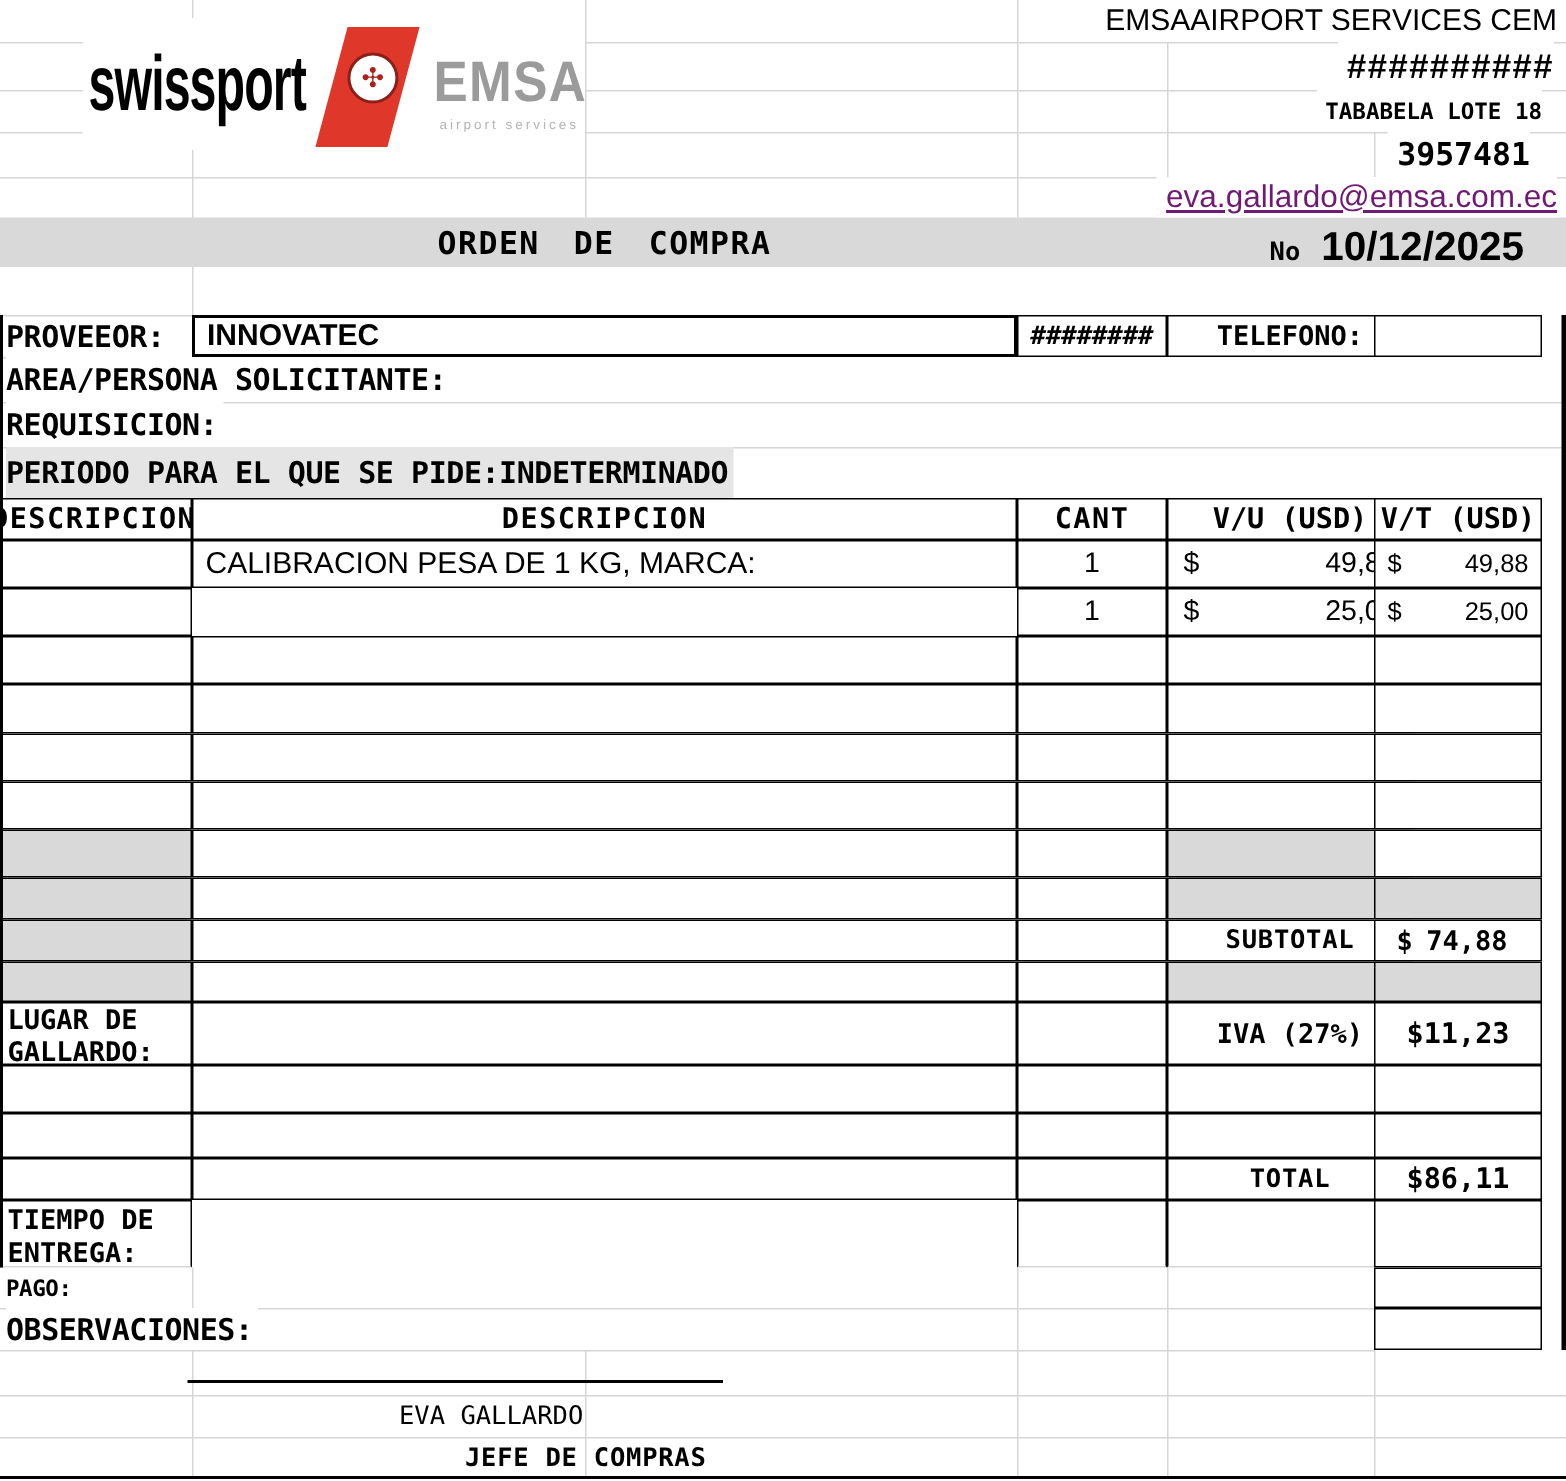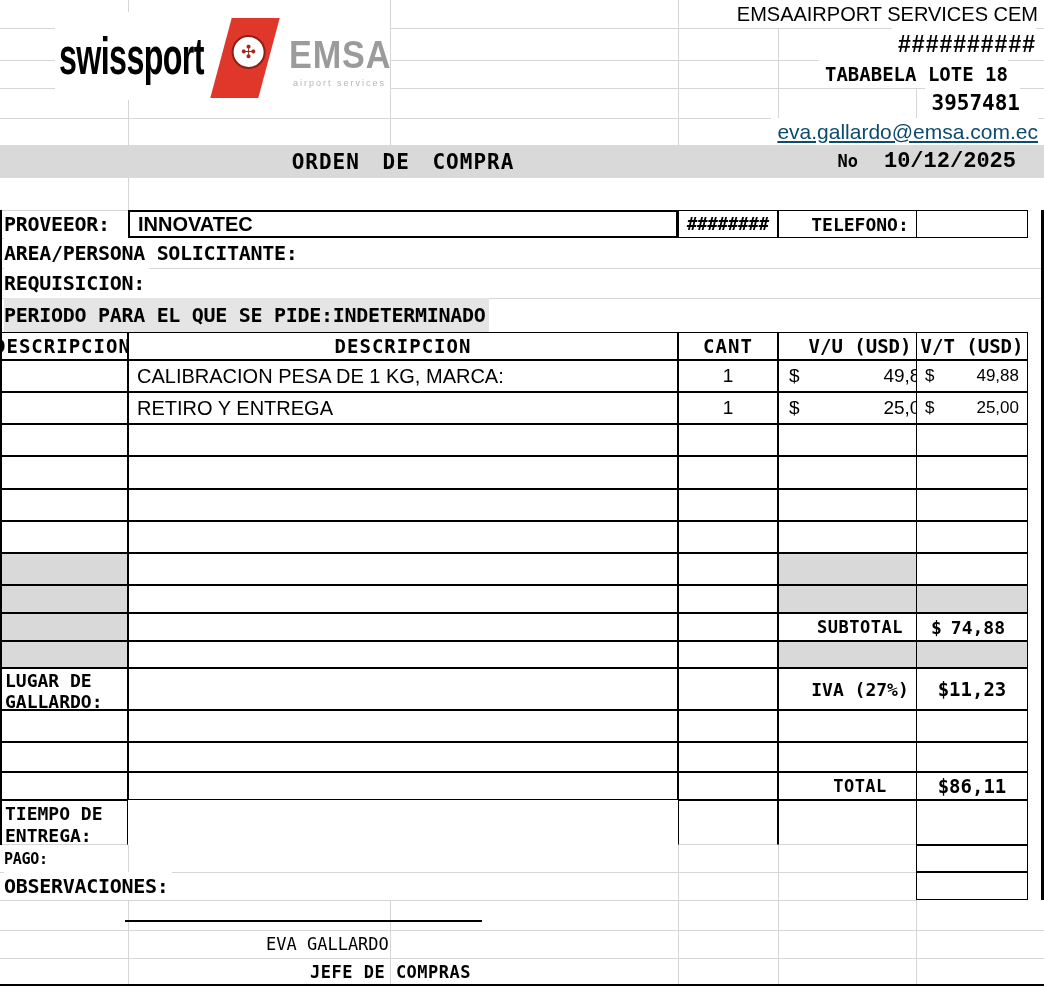--- a/index.html
+++ b/index.html
@@ -24,21 +24,21 @@
   .r7{top:553px;height:32px}.r8{top:585px;height:28px}.r9{top:613px;height:28px}
   .r10{top:641px;height:27px}.r11{top:668px;height:42px}.r12{top:710px;height:32px}
   .r13{top:742px;height:30px}.r14{top:772px;height:28px}.r15{top:800px;height:45px}
   .r16{top:845px;height:27px}.r17{top:872px;height:28px}
   .ctr{justify-content:center}
   .money{justify-content:space-between;padding:0 10px;font-size:19px}
   .moneyS{justify-content:space-between;padding:0 8px;font-size:17px}
   .hdr{font-family:"DejaVu Sans Mono",monospace;font-weight:700;font-size:19px;letter-spacing:1px;justify-content:center}
   .band{position:absolute;left:0;top:145px;width:1044px;height:33px;background:#d9d9d9;z-index:1}
   .rt{justify-content:flex-end;background:#fff}
-  a.mail{color:#0c4a6e;text-decoration:underline}
+  a.mail{color:#701a75;text-decoration:underline}
 </style>
 </head>
 <body>
 
 <div id="sheet">
 
   <div>
     <div class="gl" style="left:0;top:28px;width:1044px;height:1px"></div>
     <div class="gl" style="left:0;top:60px;width:1044px;height:1px"></div>
     <div class="gl" style="left:0;top:88px;width:1044px;height:1px"></div>
@@ -58,21 +58,21 @@
     <div class="gl" style="left:678px;top:0;width:1px;height:145px"></div>
     <div class="gl" style="left:678px;top:845px;width:1px;height:140px"></div>
     <div class="gl" style="left:778px;top:0;width:1px;height:145px"></div>
     <div class="gl" style="left:778px;top:845px;width:1px;height:140px"></div>
     <div class="gl" style="left:916px;top:0;width:1px;height:145px"></div>
     <div class="gl" style="left:916px;top:900px;width:1px;height:85px"></div>
   </div>
 
   <div class="t rt sans" style="right:6px;top:0;height:28px;font-size:20px;padding-left:6px">EMSAAIRPORT SERVICES CEM</div>
   <div class="t rt sans" style="right:8px;top:28px;height:32px;font-size:23px;font-weight:700;letter-spacing:1px;padding-left:6px">##########</div>
-  <div class="t rt mb" style="right:36px;top:60px;height:28px;font-size:19px;padding-left:6px">TABABELA LOTE 18</div>
+  <div class="t rt mb" style="right:16px;top:60px;height:28px;font-size:15px;padding-left:6px">TABABELA LOTE 18</div>
   <div class="t rt mb" style="right:24px;top:88px;height:30px;font-size:21px;padding-left:6px">3957481</div>
   <div class="t rt" style="right:6px;top:118px;height:27px;font-size:21px;padding-left:6px">
     <a class="mail" href="#">eva.gallardo@emsa.com.ec</a>
   </div>
 
   <div style="position:absolute;left:55px;top:12px;width:335px;height:88px;background:#fff;z-index:2">
     <span style="position:absolute;left:4px;top:14px;font-weight:700;font-size:52px;letter-spacing:-1px;
                  font-family:'Liberation Sans',sans-serif;transform:scaleX(.62);transform-origin:left center">swissport</span>
     <div style="position:absolute;left:166px;top:6px;width:48px;height:80px;background:#e0372b;transform:skewX(-15deg)">
       <div style="position:absolute;left:9px;top:17px;width:30px;height:30px;border-radius:50%;
@@ -82,22 +82,22 @@
     <span style="position:absolute;left:234px;top:22px;font-weight:700;font-size:38px;color:#9b9b9b;
                  letter-spacing:1px;font-family:'Liberation Sans',sans-serif;transform:scaleX(.9);transform-origin:left center">EMSA</span>
     <span style="position:absolute;left:238px;top:66px;font-size:9px;color:#b5b5b5;letter-spacing:2px">airport services</span>
   </div>
 
   <div class="band"></div>
   <div class="t mb" style="left:128px;top:145px;width:550px;height:33px;justify-content:center;font-size:21px;
               letter-spacing:1px;word-spacing:9px;z-index:2">ORDEN DE COMPRA</div>
   <div class="t" style="left:678px;top:145px;width:342px;height:33px;justify-content:flex-end;align-items:baseline;
               padding-top:4px;padding-right:4px;z-index:2">
-    <span class="mb" style="font-size:17px;margin-right:26px">No</span>
-    <span style="font-family:Liberation Mono, monospace;font-weight:700;font-size:22px">10/12/2025</span>
+    <span class="mb" style="font-size:17px;margin-right:14px">No</span>
+    <span style="font-family:Liberation Sans, sans-serif;font-weight:700;font-size:27px">10/12/2025</span>
   </div>
 
   <div class="t lbl" style="left:4px;top:210px;height:28px">PROVEEOR:</div>
   <div class="c cB rP" style="border-width:2px;font-weight:700;font-size:20px;padding-left:8px">INNOVATEC</div>
   <div class="c cC rP ctr mb" style="font-style:italic;font-size:17px">########</div>
   <div class="c cD rP ctr mb" style="font-size:18px">TELEFONO:</div>
   <div class="c cE rP"></div>
 
   <div class="t lbl" style="left:4px;top:238px;height:30px;background:#fff;padding-right:4px">AREA/PERSONA SOLICITANTE:</div>
   <div class="t lbl" style="left:4px;top:268px;height:30px;background:#fff;padding-right:4px">REQUISICION:</div>
@@ -116,21 +116,20 @@
   <div class="c cD r1 money sans">
     <span>$</span>
     <span>49,88</span>
   </div>
   <div class="c cE r1 moneyS sans">
     <span>$</span>
     <span>49,88</span>
   </div>
 
   <div class="c cA r2"></div>
-  <div class="c cB r2 sans" style="font-size:20px;padding-left:8px">RETIRO Y ENTREGA</div>
   <div class="c cC r2 ctr sans" style="font-size:19px">1</div>
   <div class="c cD r2 money sans">
     <span>$</span>
     <span>25,00</span>
   </div>
   <div class="c cE r2 moneyS sans">
     <span>$</span>
     <span>25,00</span>
   </div>
 

